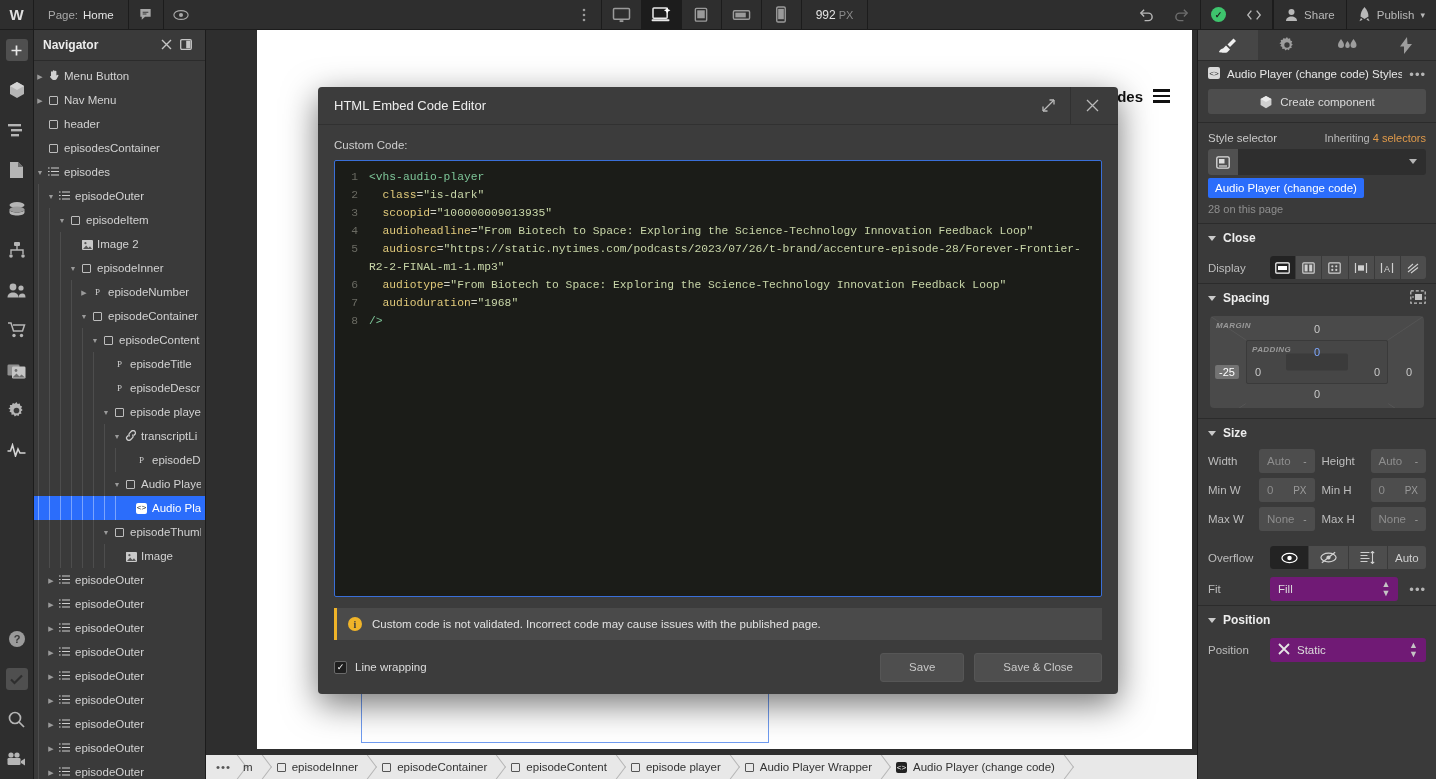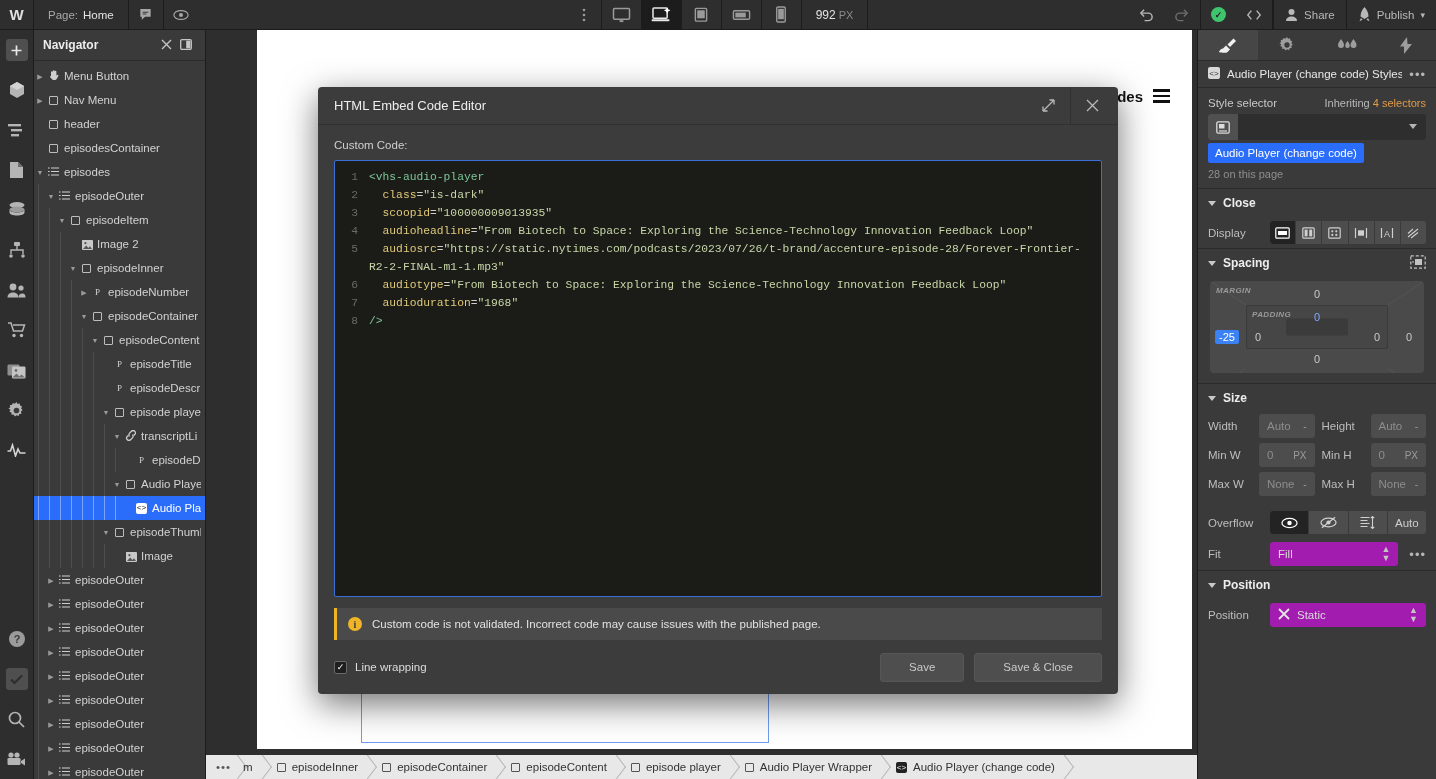--- a/index.html
+++ b/index.html
@@ -329,36 +329,36 @@
     width: 62px; height: 17px; background: #3b3b3b; border-radius: 2px;
   }
   .sp-cap {
     position: absolute; font-size: 8px; letter-spacing: .4px; color: #9a9a9a;
     font-style: italic; font-weight: bold;
   }
   .sp-val {
     position: absolute; font-size: 11px; color: #c9c9c9;
     transform: translate(-50%,-50%);
   }
-  .sp-val.hl { color: #fff; background: #3b82f6; border-radius: 2px; padding: 1px 4px; }
+  .sp-val.hl { color: #fff; background: #737373; border-radius: 2px; padding: 1px 4px; }
   .sp-val.blue { color: #7fa8ff; }
 
   
   .size-grid { padding: 2px 10px 6px 10px; }
   .size-line { display: flex; align-items: center; gap: 7px; margin-bottom: 5px; }
   .size-line .l { font-size: 11.5px; color: #bdbdbd; width: 44px; flex: none; }
   .inp {
     flex: 1; height: 24px; background: #4d4d4d; border-radius: 3px;
     display: flex; align-items: center; padding: 0 8px; font-size: 11.5px;
     color: #9b9b9b; position: relative; cursor: text;
   }
   .inp .unit { margin-left: auto; font-size: 10px; color: #9b9b9b; }
   .inp.dim { color: #8d8d8d; }
   .sel2 {
-    flex: 1; height: 24px; background: #a21caf; border-radius: 3px;
+    flex: 1; height: 24px; background: #701a75; border-radius: 3px;
     display: flex; align-items: center; padding: 0 8px; font-size: 11.5px;
     color: #dcdcdc; position: relative; cursor: pointer; gap: 7px;
   }
   .sel2 .spin { margin-left: auto; color: #c5c5c5; font-size: 9px; line-height: 1; }
   .dots3 { color: #b5b5b5; font-size: 13px; letter-spacing: 1px; cursor: pointer; padding-left: 3px; }
   .floatclear {
     margin: 8px 10px 0 10px; height: 25px; background: #4d4d4d; border-radius: 3px;
     display: flex; align-items: center; justify-content: center; gap: 8px;
     font-size: 11.5px; color: #cfcfcf; cursor: pointer;
   }
@@ -1049,20 +1049,27 @@
       <span>
         <svg width="12" height="12" viewBox="0 0 12 12">
             <rect width="12" height="12" rx="2" fill="#d8d8d8"></rect>
             <text x="6" y="9" font-size="8" font-family="Liberation Mono" fill="#2e2e2e" text-anchor="middle">&lt;&gt;</text>
           </svg>
       </span>
       <span class="nm">Audio Player (change code) Styles</span>
       <span class="dots">•••</span>
     </div>
 
+    <div class="cc-btn">
+      <svg width="14" height="14" viewBox="0 0 16 16">
+          <path d="M8 1l6.2 3.5v7L8 15l-6.2-3.5v-7z" fill="#cfcfcf"></path>
+          <path d="M8 1l6.2 3.5L8 8 1.8 4.5z" fill="#eaeaea"></path>
+        </svg>
+      <span>Create component</span>
+    </div>
     <div class="r-sec-divider"></div>
 
     <div class="sel-row">
       <span class="lbl">Style selector</span>
       <span class="inh"><span>Inheriting</span> <b>4 selectors</b></span>
     </div>
     <div class="sel-field">
       <span class="sfico">
         <svg width="14" height="13" viewBox="0 0 14 13">
             <rect x="0.8" y="0.8" width="12.4" height="11.4" rx="1.4" fill="none" stroke="#dcdcdc" stroke-width="1.3"></rect>

